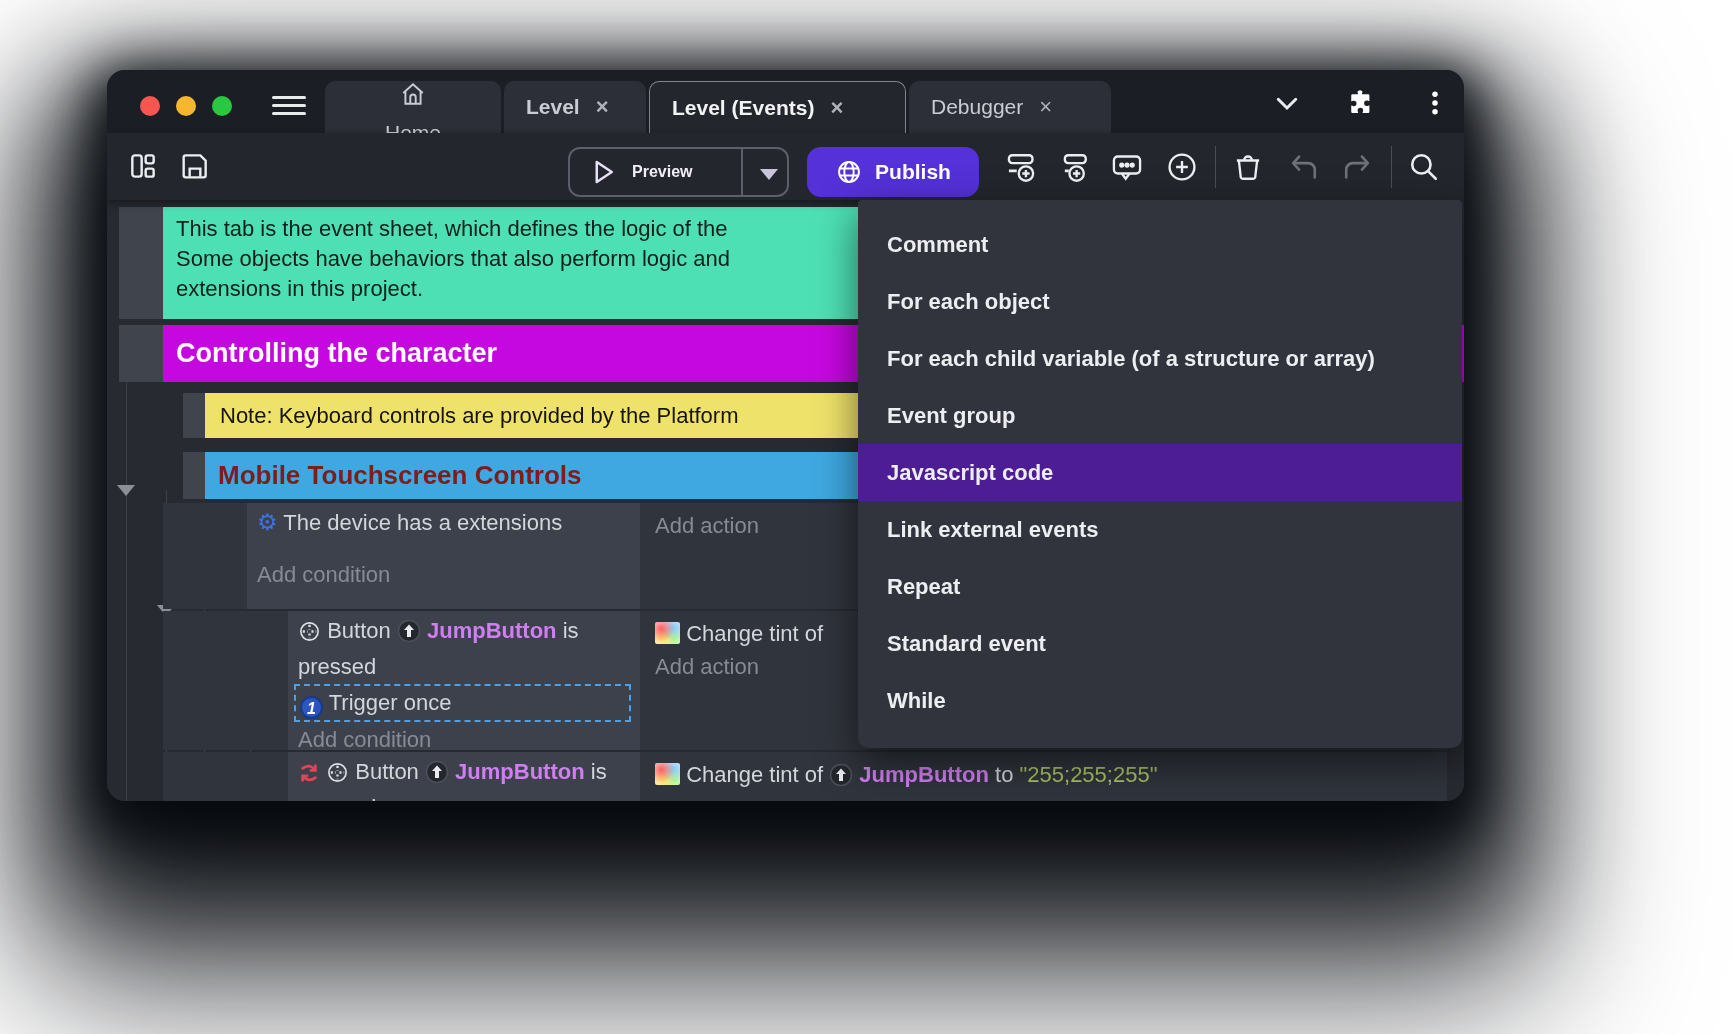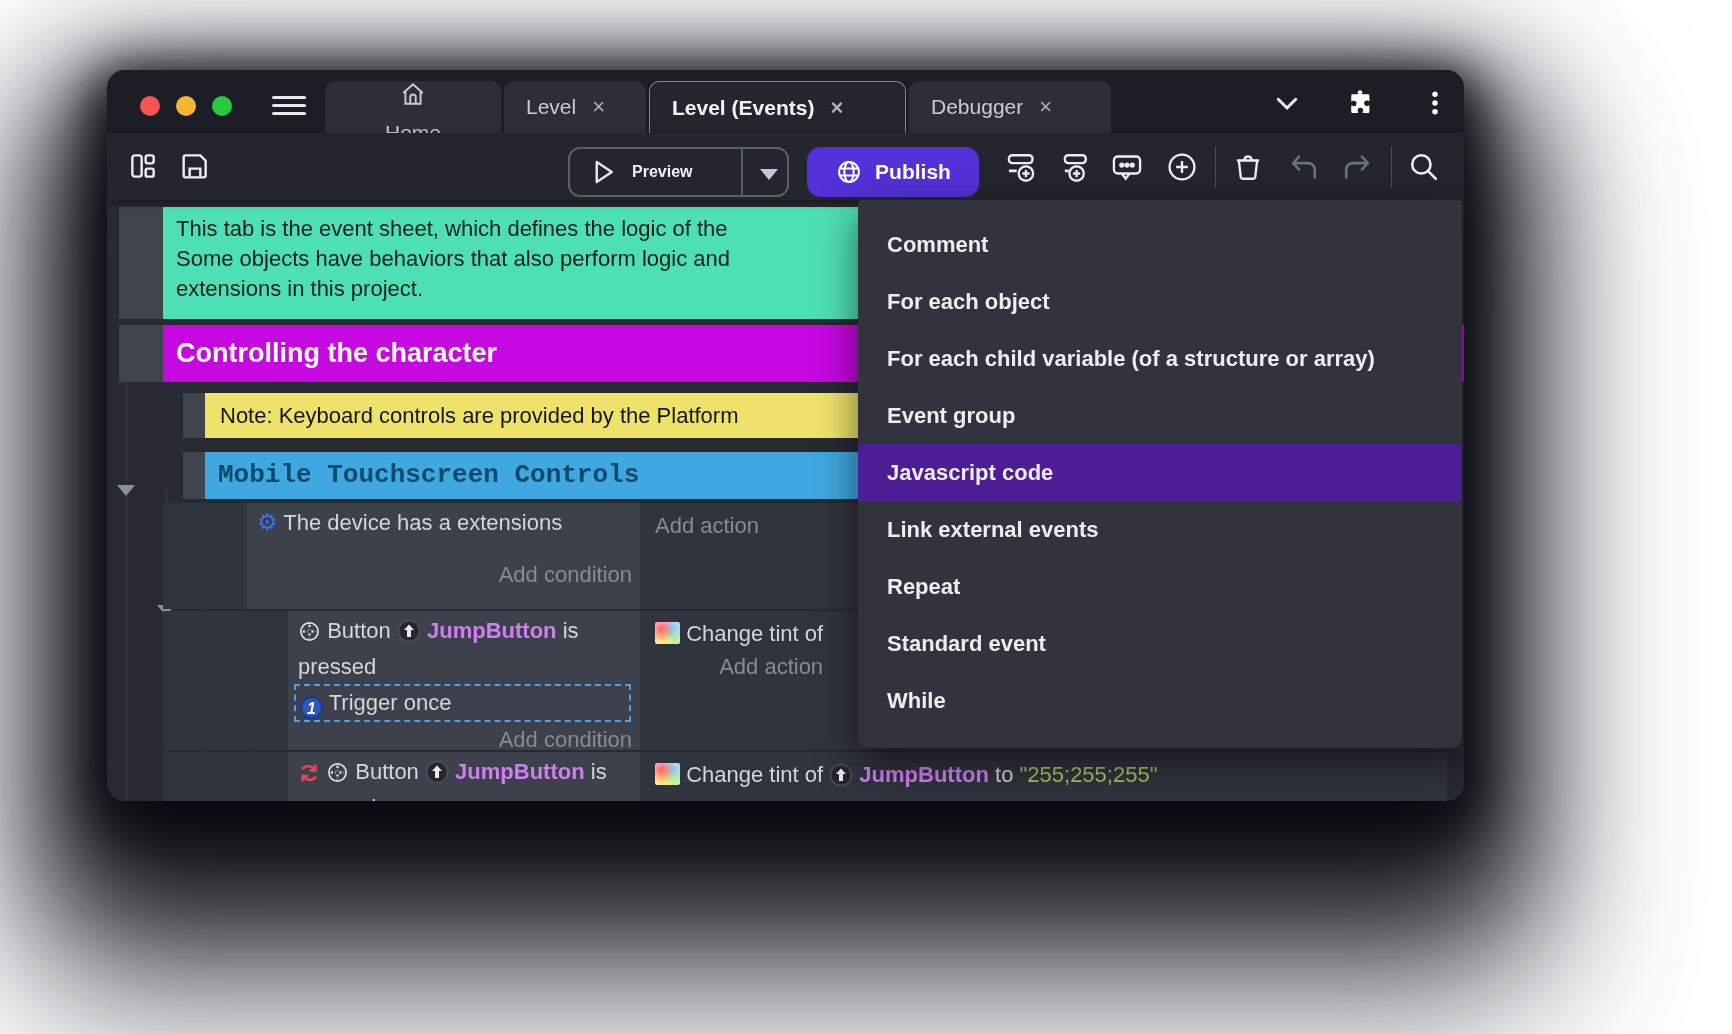--- a/index.html
+++ b/index.html
@@ -18,21 +18,21 @@
   .t-min   { left:69px; background:#f7b62f; }
   .t-zoom  { left:105px; background:#28c840; }
   .hamburger { position:absolute; left:165px; top:21px; width:34px; height:24px; cursor:pointer; }
   .hamburger i { display:block; height:3px; background:#e8eaee; border-radius:2px; margin-top:5px; }
   .tab { position:absolute; top:11px; height:52px; background:#2c2f37; border-radius:10px 10px 0 0;
     color:#c9ccd2; font-size:21px; display:flex; align-items:center; gap:14px; padding:0 22px; cursor:pointer; }
   .tab.active { background:#23262c; color:#f2f3f5; font-weight:bold;
     border:1px solid #80858f; border-bottom:none; }
   .tab .close { font-size:22px; color:#aeb2b9; padding:0 2px; }
   .tab-home   { left:218px; width:176px;flex-direction:column; }
-  .tab-level  { left:397px; width:142px; }
+  .tab-level  { left:397px; width:142px;font-weight:bold; }
   .tab-events { left:542px; width:257px; }
   .tab-debug  { left:802px; width:202px; }
   .tb-right-ic { position:absolute; top:18px; width:30px; height:30px; cursor:pointer; }
 
   
   .toolbar { position:absolute; left:0; top:63px; width:100%; height:67px; background:#23262c;
     box-shadow:0 3px 8px rgba(0,0,0,0.4); z-index:5; }
   .tool-ic { position:absolute; top:17px; width:34px; height:34px; cursor:pointer; }
   .btn-preview { position:absolute; left:461px; top:14px; width:221px; height:50px;
     border:2px solid #5b5f6a; border-radius:12px; display:flex; align-items:center; cursor:pointer; }
@@ -53,32 +53,32 @@
   .handle { position:absolute; background:#40444d; }
 
   .blk { position:absolute; cursor:pointer; }
   .comment-top { left:56px; top:7px; width:1284px; height:112px; background:#4ee0b5;
     color:#0c1f19; font-size:22px; line-height:30px; padding:7px 0 0 13px; }
   .group1 { left:56px; top:125px; width:1308px; height:57px; background:#c608e0;
     color:#ffffff; font-size:27px; font-weight:bold; line-height:57px; padding-left:13px; }
   .note { left:98px; top:193px; width:1242px; height:45px; background:#efe26b;
     color:#15150a; font-size:22px; line-height:45px; padding-left:15px; }
   .group2 { left:98px; top:252px; width:1242px; height:47px; background:#3fa8e0;
-    color:#0c4a6e; font-size:26px; font-weight:bold; line-height:47px; padding-left:13px;font-family:Liberation Mono, monospace; }
+    color:#7f1d1d; font-size:26px; font-weight:bold; line-height:47px; padding-left:13px; }
 
   .row { position:absolute; left:56px; width:1284px; background:#30343c; }
   .row1 { top:303px; height:106px; }
   .row2 { top:411px; height:139px; }
   .row3 { top:552px; height:49px; }
   .cond { position:absolute; top:0; height:100%; background:#3c414b; color:#d3d6db;
     font-size:22px; line-height:31px; padding:4px 8px 0 10px; }
   .row1 .cond { left:84px;  width:393px; }
   .row2 .cond { left:125px; width:352px; }
   .row3 .cond { left:125px; width:352px; height:119px; }
-  .addlink { color:#868b94; cursor:pointer;text-align:right; }
+  .addlink { color:#868b94; cursor:pointer; }
   .actions { position:absolute; left:492px; top:0; padding:6px 0 0 0; color:#d3d6db;
     font-size:22px; line-height:33px; white-space:nowrap; }
   .objname { color:#cf7ff0; font-weight:bold; }
   .strval { color:#a9c464; }
   .gear { color:#3b72e8; font-size:23px; }
   .chip-arrow { display:inline-block; vertical-align:-5px; }
   .once-box { border:2px dashed #4da0e6; width:337px; margin:2px 0 2px -4px; padding:1px 4px; }
   .once-ic { display:inline-block; width:23px; height:23px; border-radius:50%; background:#2d55c0;
     border:2px solid #173a8a; color:#fff; font-size:16px; font-weight:bold; text-align:center;
     line-height:21px; vertical-align:-4px; font-style:italic; }

